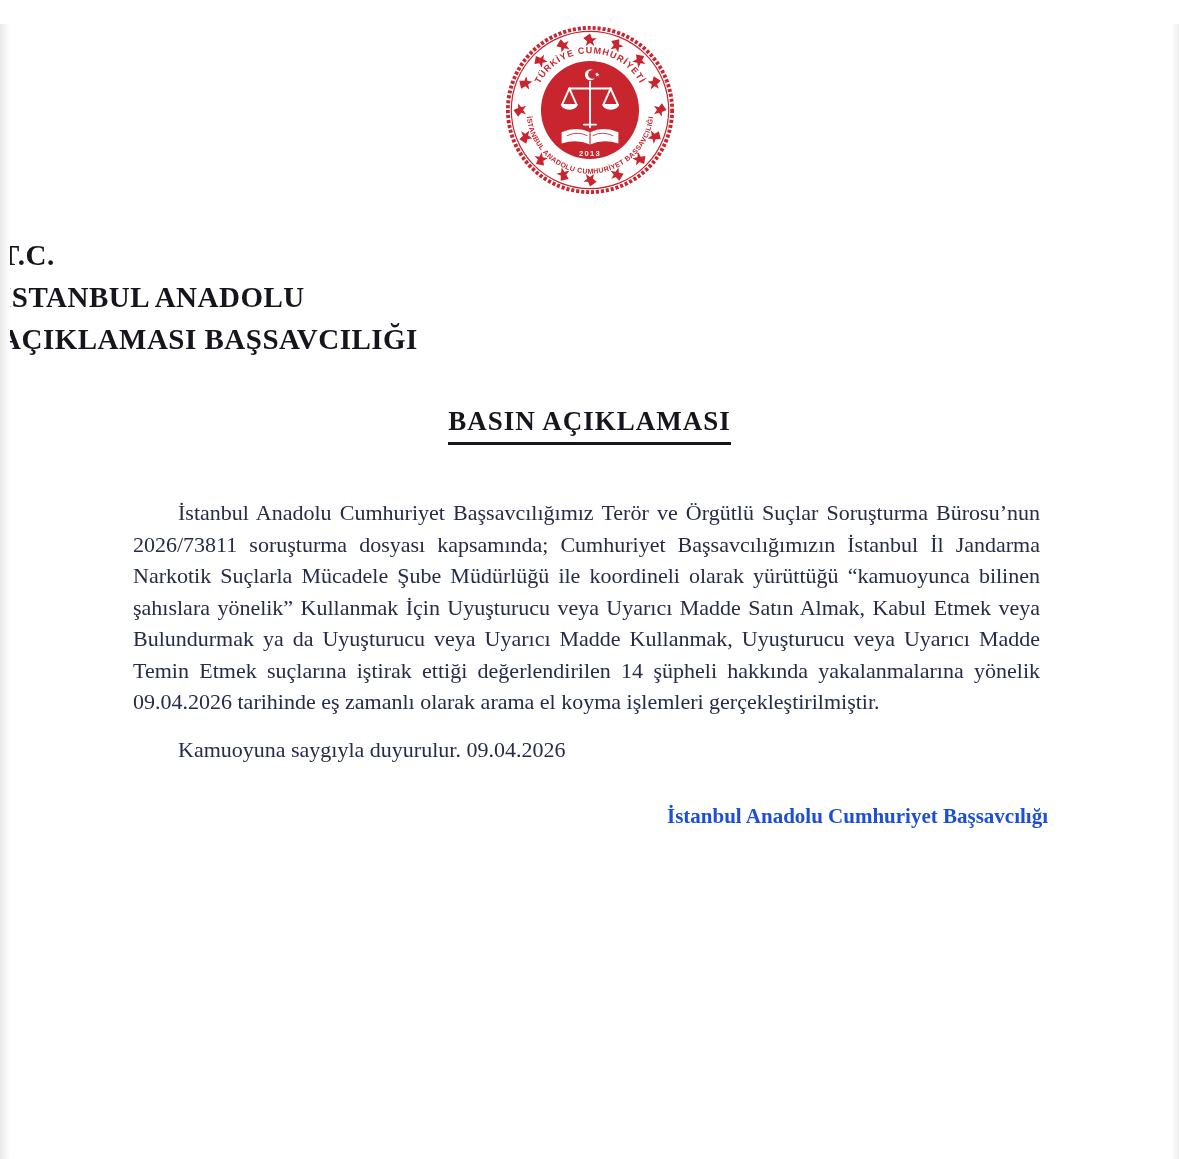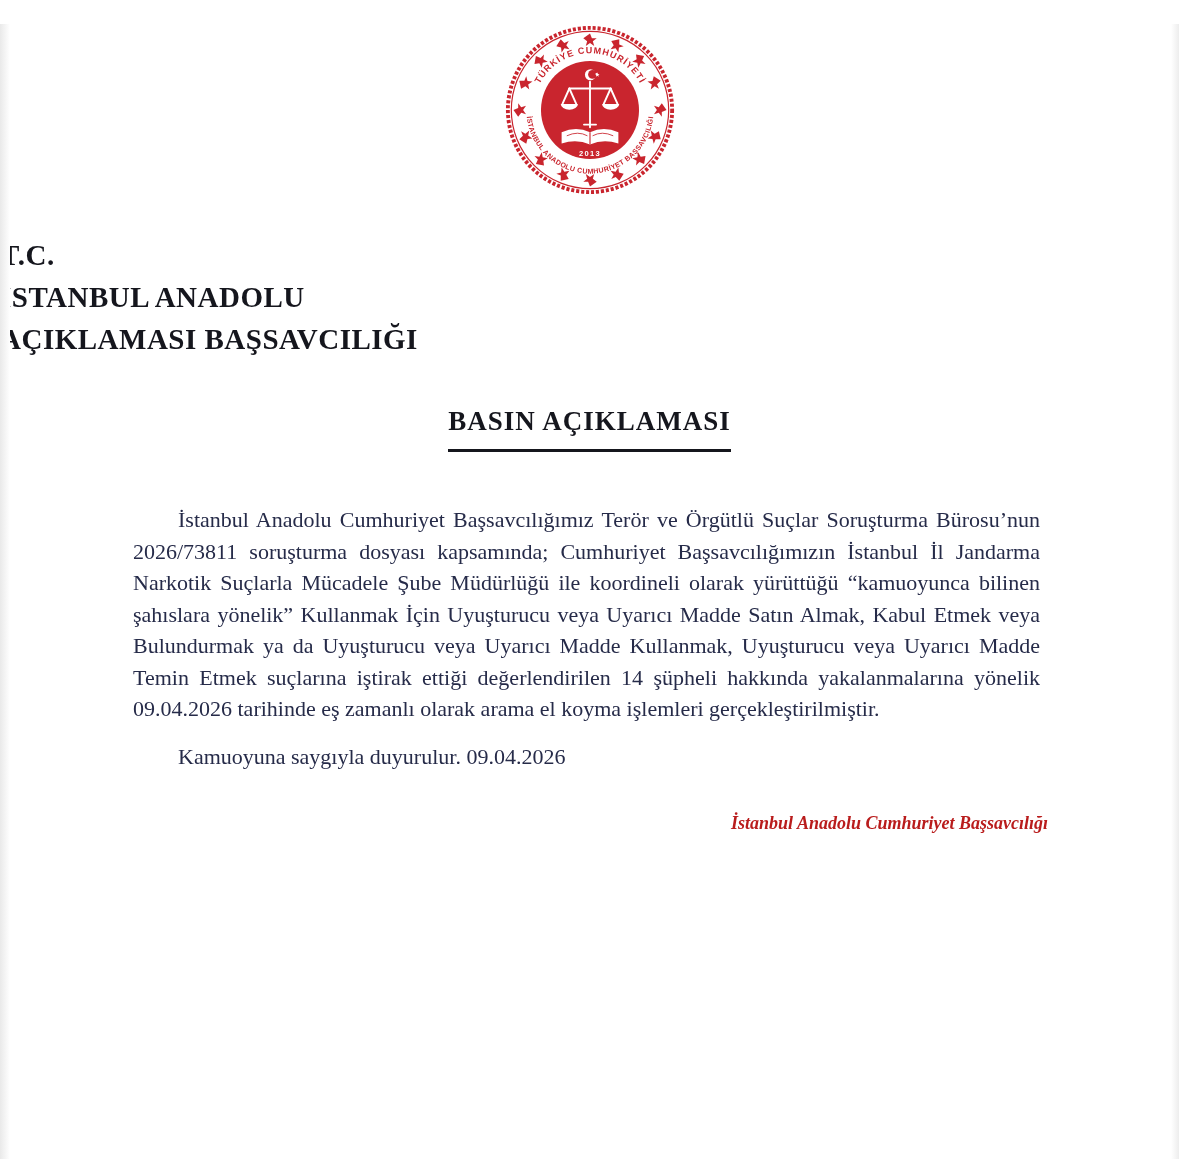--- a/index.html
+++ b/index.html
@@ -41,21 +41,21 @@
   .press-title-wrap {
     margin-top: 46px;
     text-align: center;
   }
   .press-title {
     font-weight: bold;
     font-size: 27px;
     color: #15161d;
     letter-spacing: 1px;
     border-bottom: 3px solid #15161d;
-    padding-bottom: 12px;
+    padding-bottom: 5px;
     display: inline-block;
   }
   .body-text {
     margin: 52px 131px 0 133px;
     color: #262b49;
     font-size: 22px;
     line-height: 31.5px;
   }
   .para {
     margin: 0 8px 16px 0;
@@ -64,23 +64,22 @@
   }
   .closing {
     margin: 16px 0 12px 0;
     text-indent: 45px;
     text-align: left;
   }
   .signature {
     margin: 36px 0 0 0;
     text-align: right;
     font-weight: bold;
-    font-size: 18px;
-    color: #b91c1c;
-    font-style: italic;
+    font-size: 21px;
+    color: #1d4ed8;
   }
   .emblem text { font-family: "Liberation Sans", "DejaVu Sans", sans-serif; }
 </style>
 </head>
 <body>
 
 <div class="page">
 
   <svg class="emblem" width="172" height="172" viewBox="0 0 200 200" aria-hidden="true">
     <defs>

